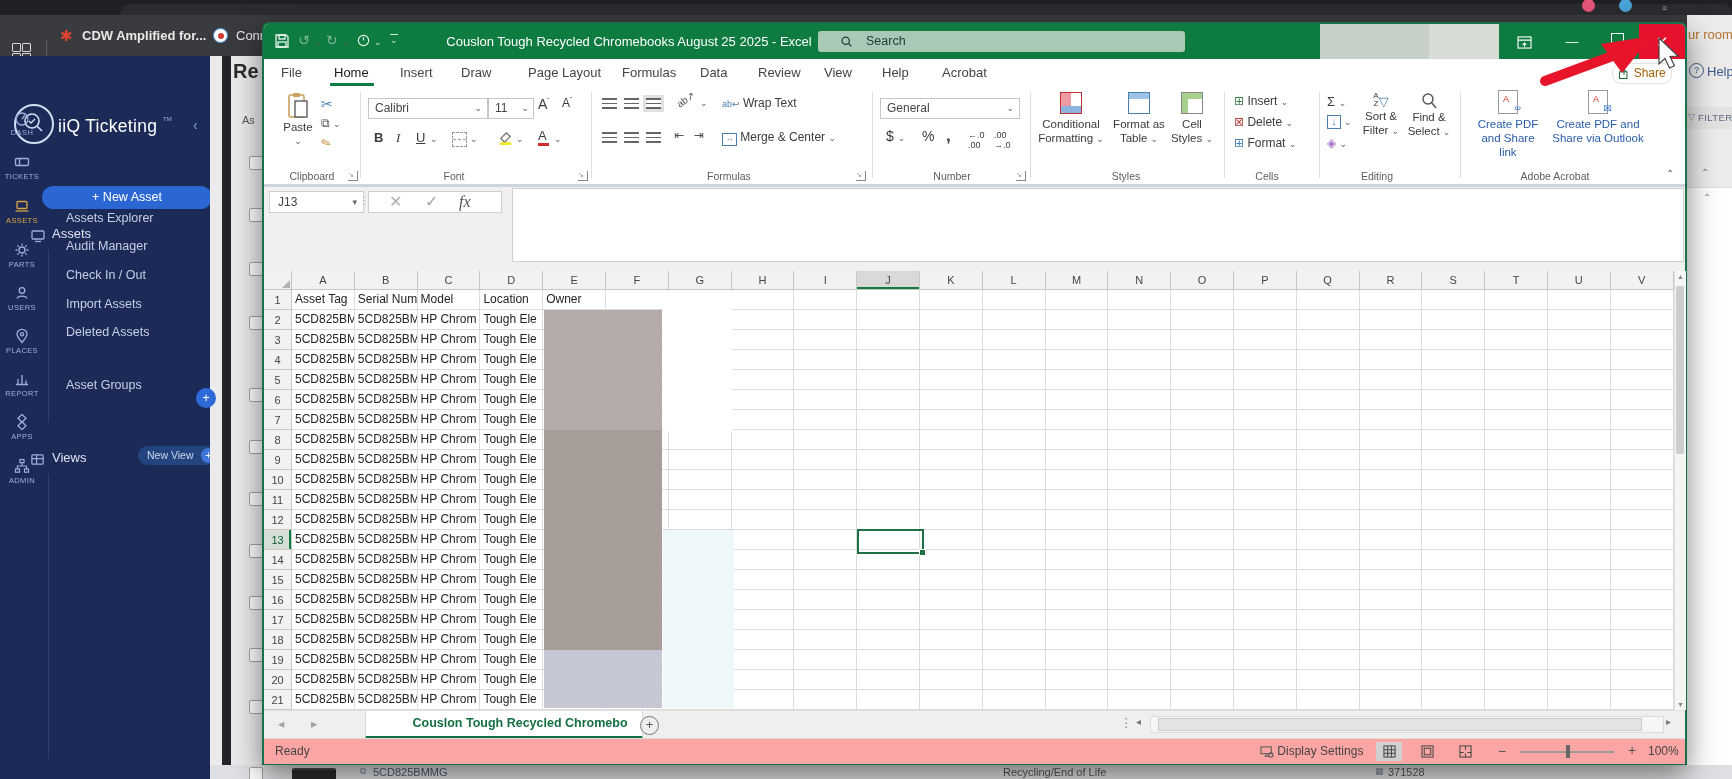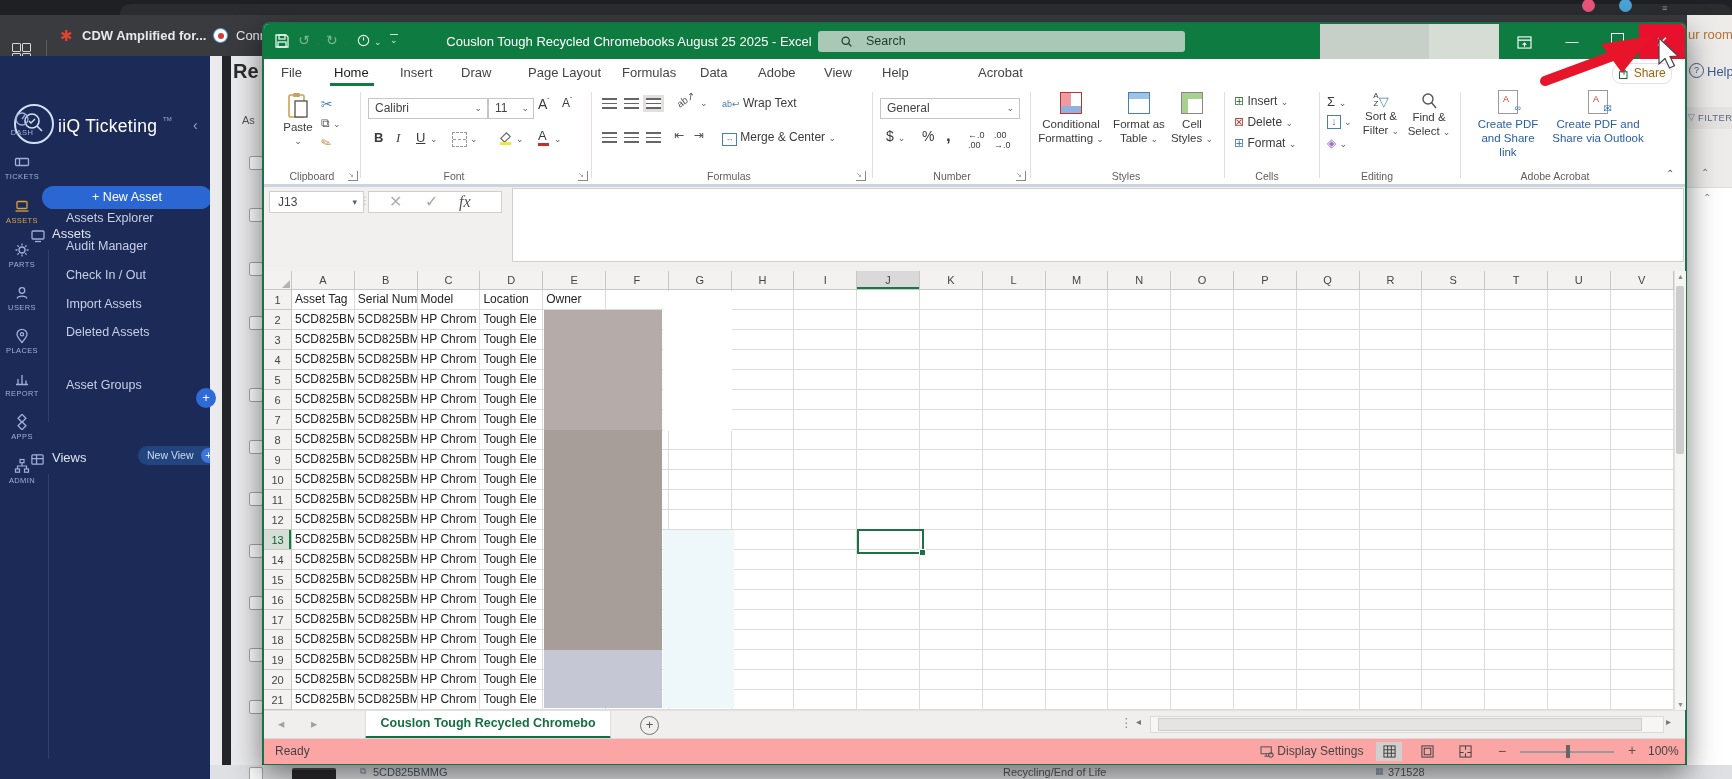--- a/index.html
+++ b/index.html
@@ -79,21 +79,21 @@
   .gc{border-right:1px solid #dcdcdc;border-bottom:1px solid #dcdcdc;font-size:12px;color:#242424;
      line-height:19px;padding-left:3px;white-space:nowrap;overflow:hidden;}
   .selcol{background:#d9d9d9;box-shadow:inset 0 -2px 0 #107c41;}
   .selrow{background:#d5ded7;box-shadow:inset -2px 0 0 #107c41;color:#0c5c32;}
   #vscroll{left:1410px;top:247px;width:11px;height:439px;background:#f5f5f4;border-left:1px solid #e2e0de;}
   .scr{position:absolute;left:0;width:11px;text-align:center;color:#888;font-size:7px;}
   
   #tabbar{left:0;top:686px;width:1421px;height:28px;background:#f0efee;border-top:1px solid #e2e0de;font-size:12.5px;}
   #sheettab{left:101px;top:0;width:244px;height:25px;background:#fff;border-left:1px solid #dcdcdc;
      border-right:1px solid #dcdcdc;border-bottom:3px solid #156f41;color:#156f41;font-weight:bold;
-     text-align:center;line-height:25px;white-space:nowrap;overflow:hidden;}
+     text-align:center;line-height:25px;white-space:nowrap;overflow:hidden;padding-left:32px;}
   #addsheet{left:376px;top:5px;width:17px;height:17px;border:1.4px solid #767676;border-radius:50%;
      color:#555;text-align:center;line-height:15px;font-size:13px;}
   #statusbar{left:0;top:714px;width:1421px;height:25px;background:#fca5a5;border-top:1px solid #dcdbda;
      font-size:12px;color:#444;}
   .vwicon{position:absolute;top:3px;width:26px;height:19px;text-align:center;line-height:19px;color:#555;}
   #annot{left:0;top:0;width:1732px;height:779px;pointer-events:none;z-index:60;}
   svg.mini{vertical-align:middle;}
 </style>
 </head>
 <body class="nosel">
@@ -325,24 +325,24 @@
 
   <div id="menubar" class="abs">
     <div id="mtabs">
         <span class="mtab" style="left: 17px;">File</span>
         <span class="mtab active" style="left: 70px;">Home</span>
         <span class="mtab" style="left: 136px;">Insert</span>
         <span class="mtab" style="left: 197px;">Draw</span>
         <span class="mtab" style="left: 264px;">Page Layout</span>
         <span class="mtab" style="left: 358px;">Formulas</span>
         <span class="mtab" style="left: 436px;">Data</span>
-        <span class="mtab" style="left: 494px;">Adobe</span>
+        <span class="mtab" style="left: 494px;">Review</span>
         <span class="mtab" style="left: 560px;">View</span>
         <span class="mtab" style="left: 618px;">Help</span>
-        <span class="mtab" style="left: 678px; margin-left: 36px;">Acrobat</span>
+        <span class="mtab" style="left: 678px;">Acrobat</span>
       </div>
     <div id="homeul" class="abs"></div>
     <div id="sharebtn" class="abs">
       <svg class="mini" width="12" height="12" viewBox="0 0 16 16" fill="none" stroke="#1e6b40" stroke-width="1.4">
           <rect x="2" y="5" width="10" height="9"></rect>
           <path d="M8 9V1.5M5.5 4L8 1.5 10.5 4"></path>
         </svg>
       <span>Share</span>
     </div>
   </div>

